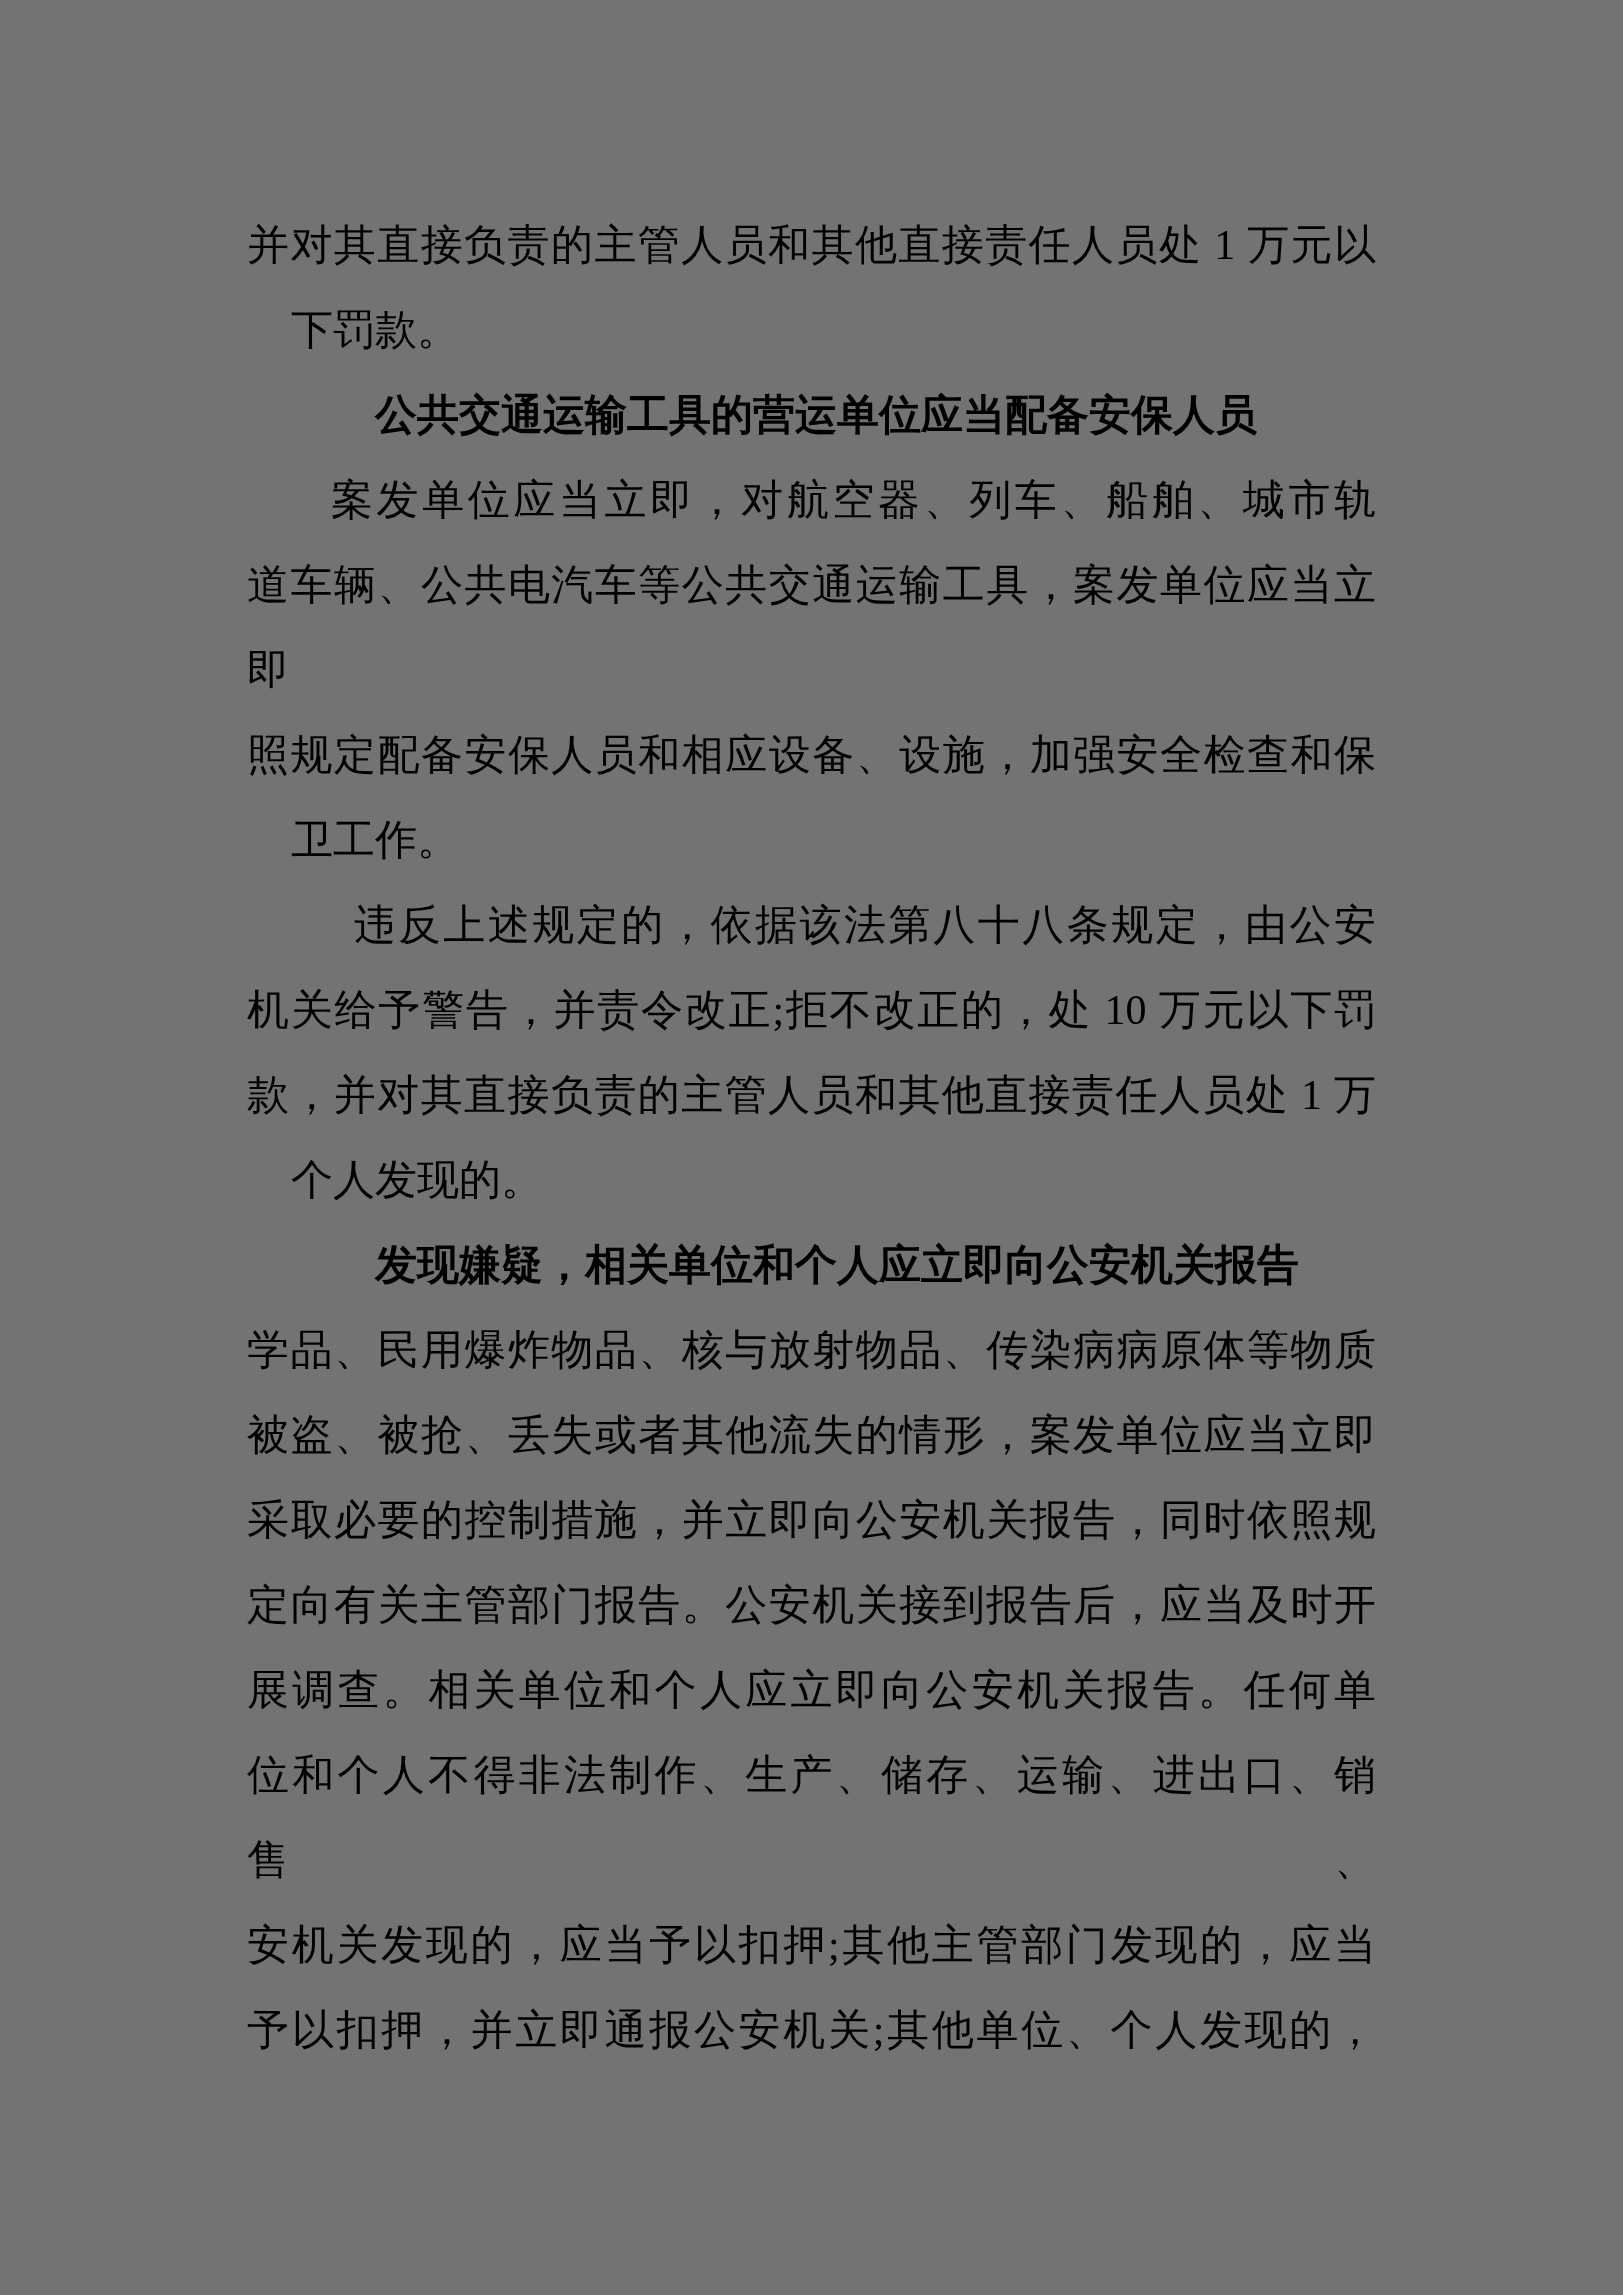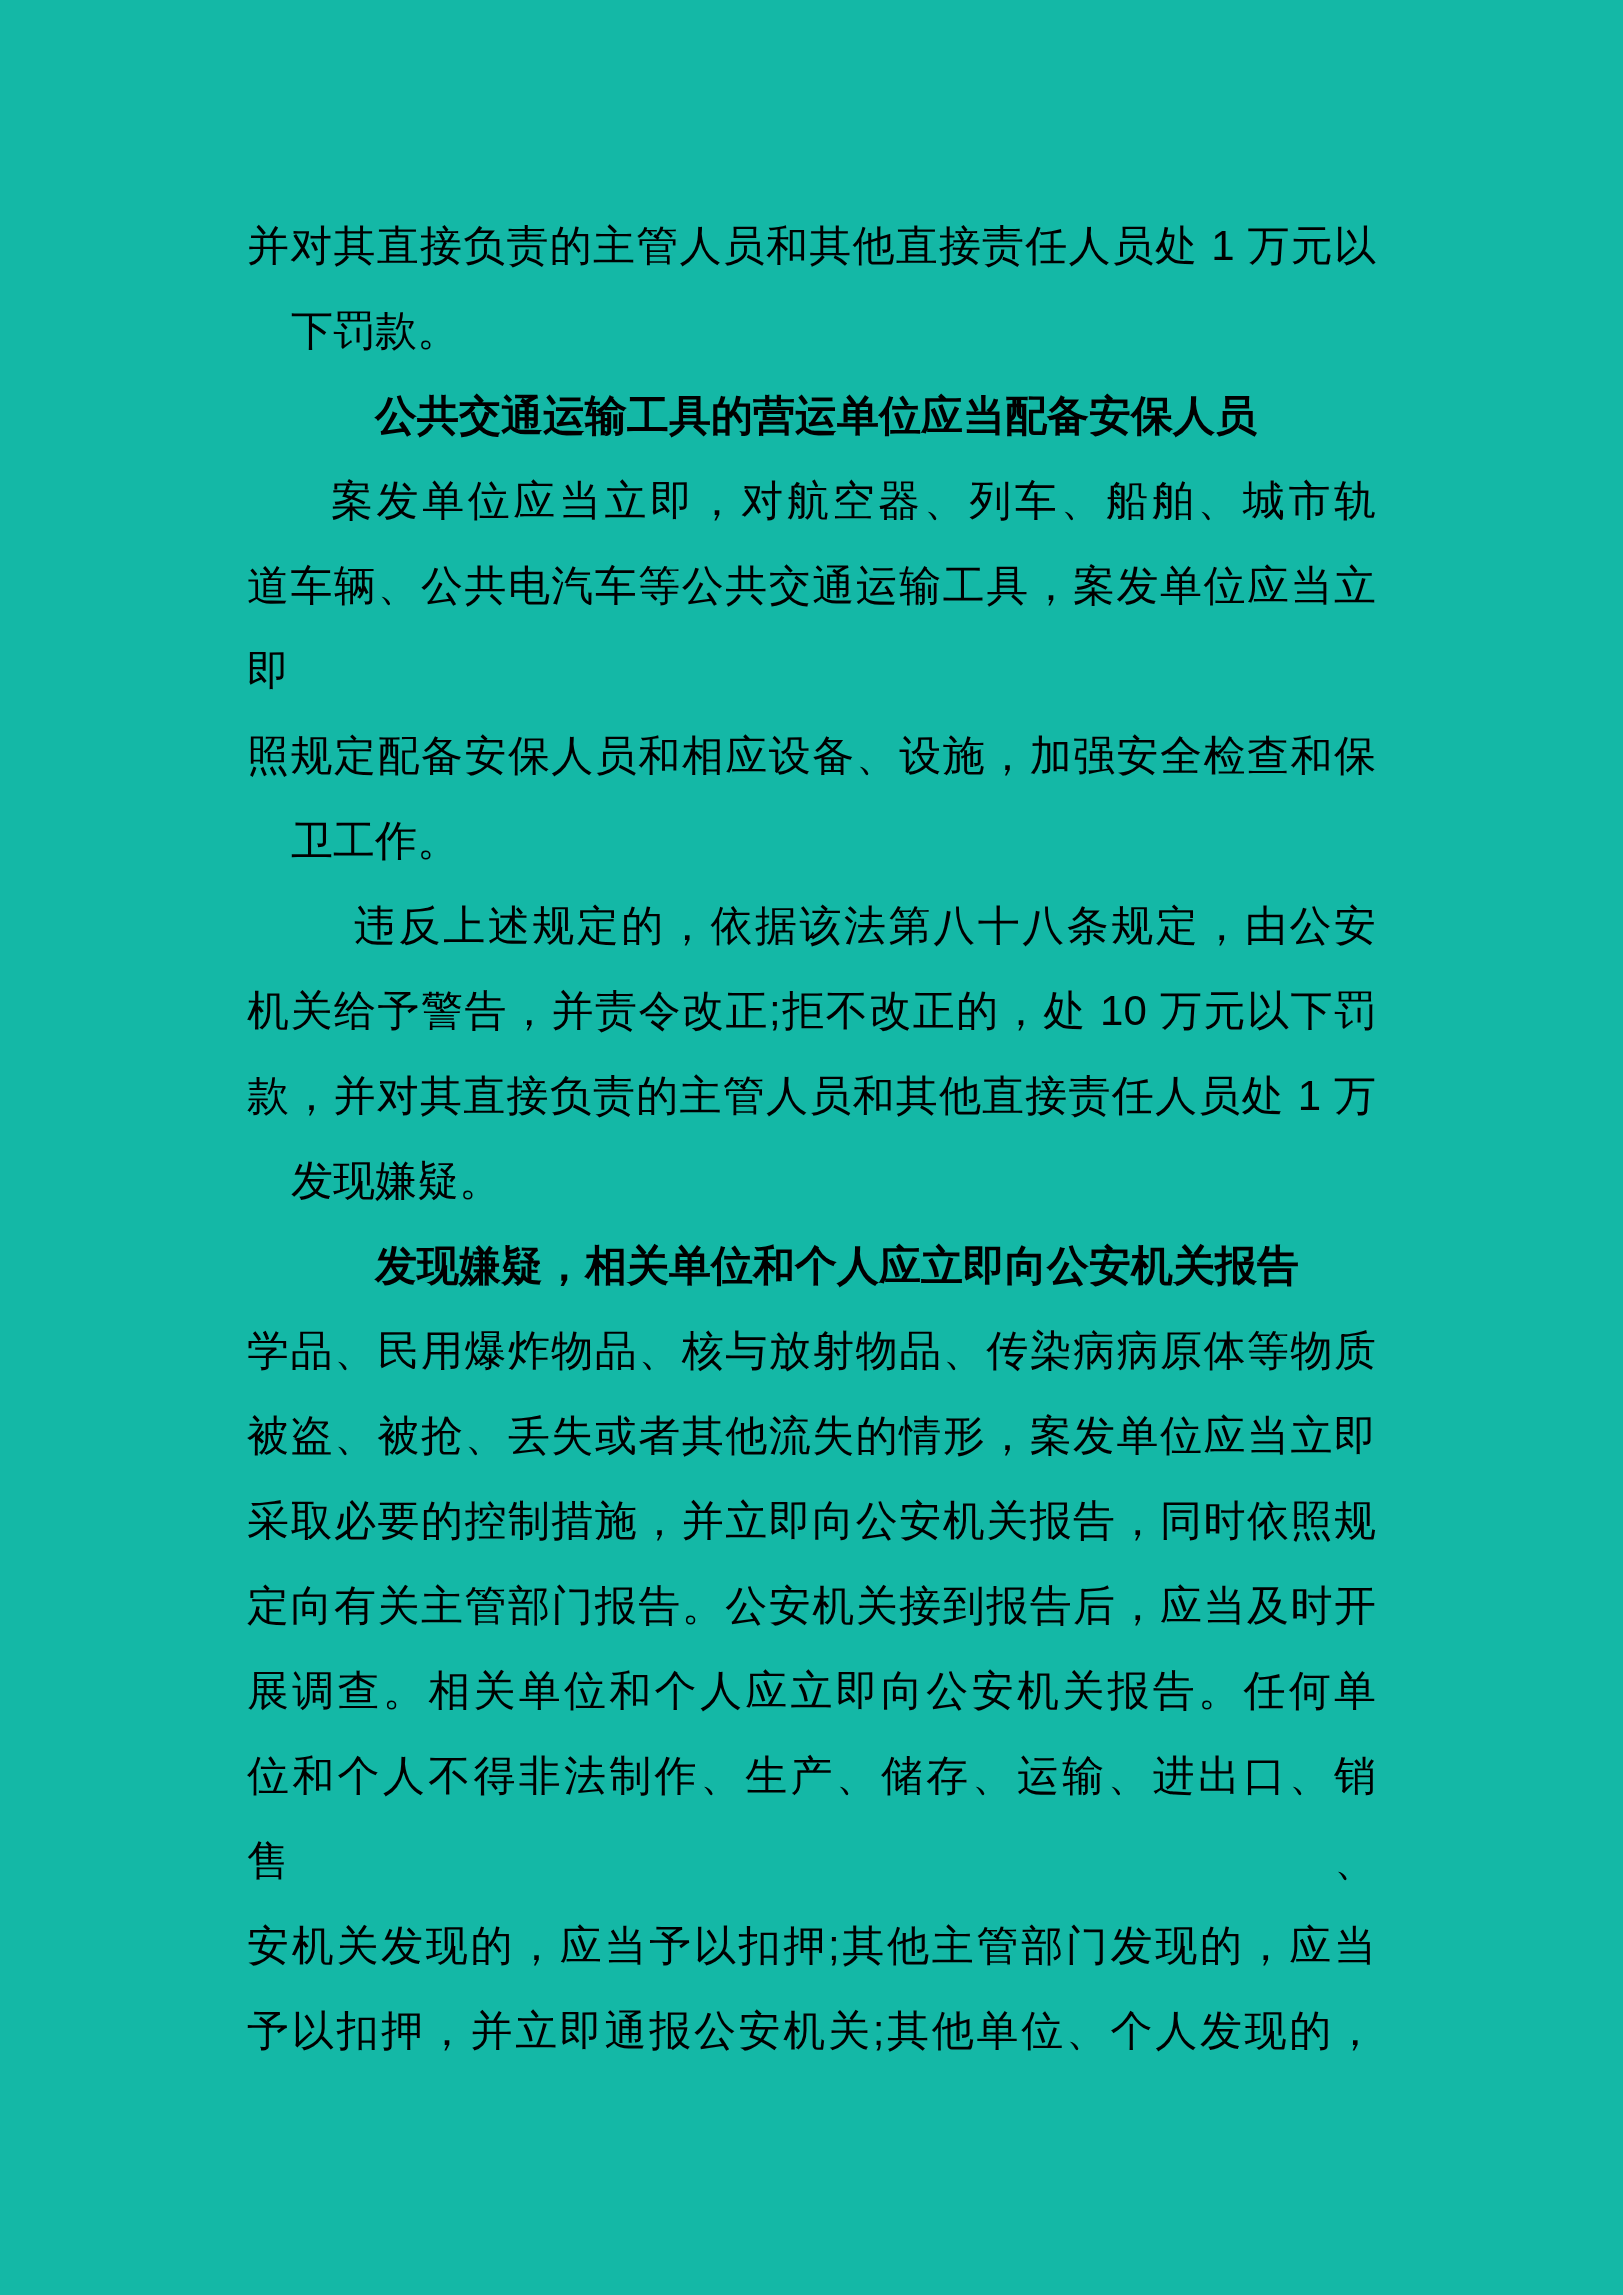--- a/index.html
+++ b/index.html
@@ -4,23 +4,23 @@
 <style>
   html, body {
     margin: 0;
     padding: 0;
     background: #ffffff;
   }
   .page {
     position: relative;
     width: 1623px;
     height: 2295px;
-    background: #14b8a6;
+    background: #737373;
     overflow: hidden;
-    font-family: Liberation Sans, sans-serif;
+    font-family: Liberation Serif, serif;
   }
   .text-block {
     position: absolute;
     left: 247px;
     top: 203px;
     width: 1129px;
     font-size: 42px;
     line-height: 85px;
     color: #000000;
   }
@@ -55,21 +55,21 @@
     <div class="line heading ind2 end">公共交通运输工具的营运单位应当配备安保人员</div>
 
     <div class="line ind2">案发单位应当立即，对航空器、列车、船舶、城市轨</div>
     <div class="line">道车辆、公共电汽车等公共交通运输工具，案发单位应当立即</div>
     <div class="line">照规定配备安保人员和相应设备、设施，加强安全检查和保</div>
     <div class="line end">卫工作。</div>
 
     <div class="line ind25">违反上述规定的，依据该法第八十八条规定，由公安</div>
     <div class="line">机关给予警告，并责令改正;拒不改正的，处 10 万元以下罚</div>
     <div class="line">款，并对其直接负责的主管人员和其他直接责任人员处 1 万</div>
-    <div class="line end">发现嫌疑。</div>
+    <div class="line end">个人发现的。</div>
 
     <div class="line heading ind2 end">发现嫌疑，相关单位和个人应立即向公安机关报告</div>
 
     <div class="line">学品、民用爆炸物品、核与放射物品、传染病病原体等物质</div>
     <div class="line">被盗、被抢、丢失或者其他流失的情形，案发单位应当立即</div>
     <div class="line">采取必要的控制措施，并立即向公安机关报告，同时依照规</div>
     <div class="line">定向有关主管部门报告。公安机关接到报告后，应当及时开</div>
     <div class="line">展调查。相关单位和个人应立即向公安机关报告。任何单</div>
     <div class="line">位和个人不得非法制作、生产、储存、运输、进出口、销售、</div>
     <div class="line">安机关发现的，应当予以扣押;其他主管部门发现的，应当</div>

